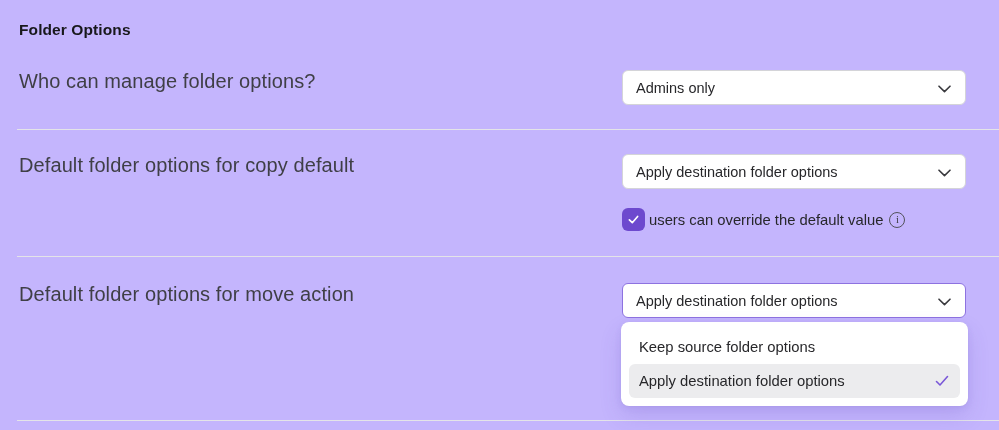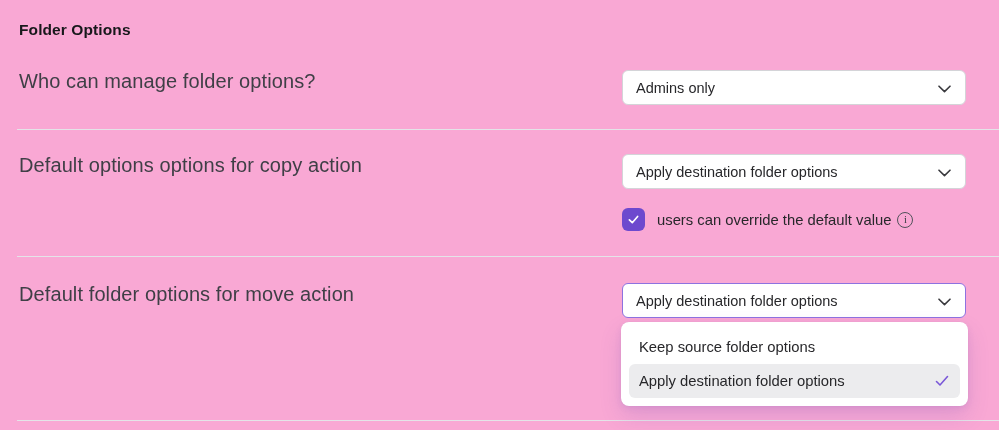--- a/index.html
+++ b/index.html
@@ -1,20 +1,20 @@
 <!DOCTYPE html>
 <html><head>
 <meta charset="utf-8">
 <style>
   * { margin:0; padding:0; box-sizing:border-box; }
   html,body { background:#ffffff; }
   .page {
     position:relative;
     width:999px; height:430px;
-    background:#f9a8d4;
+    background:#c4b5fd;
     font-family:"Liberation Sans","DejaVu Sans",sans-serif;
     overflow:hidden;
   }
   .title {
     position:absolute; left:19px; top:21px;
     font-size:15.5px; font-weight:bold; color:#18181b;
     letter-spacing:0.1px;
   }
   .row-label {
     position:absolute; left:19px;
@@ -48,21 +48,21 @@
     position:absolute; left:622px; top:208px; height:23px;
     display:flex; align-items:center;
   }
   .checkbox {
     width:23px; height:23px; border-radius:6px;
     background:#6d49ce;
     display:inline-flex; align-items:center; justify-content:center;
     cursor:pointer; flex:none;
   }
   .cb-label {
-    margin-left:12px;
+    margin-left:4px;
     font-size:14.8px; color:#27272a; white-space:nowrap;
   }
   .info {
     margin-left:6px;
     width:16px; height:16px; flex:none;
     border:1.2px solid #52525b; border-radius:50%;
     display:inline-flex; align-items:center; justify-content:center;
     font-family:"Liberation Serif",serif;
     font-size:11px; line-height:1; color:#3f3f46;
     cursor:pointer;
@@ -96,21 +96,21 @@
     <span class="select-value">Admins only</span>
     <span class="chevron">
       <svg width="13" height="8" viewBox="0 0 13 8">
           <path d="M1 1.2 L6.5 6.6 L12 1.2" fill="none" stroke="#3a3a3e" stroke-width="1.6" stroke-linecap="round" stroke-linejoin="round"></path>
         </svg>
     </span>
   </div>
 
   <div class="divider d1"></div>
 
-  <div class="row-label lbl2">Default options options for copy action</div>
+  <div class="row-label lbl2">Default folder options for copy default</div>
   <div class="select sel2" role="combobox">
     <span class="select-value">Apply destination folder options</span>
     <span class="chevron">
       <svg width="13" height="8" viewBox="0 0 13 8">
           <path d="M1 1.2 L6.5 6.6 L12 1.2" fill="none" stroke="#3a3a3e" stroke-width="1.6" stroke-linecap="round" stroke-linejoin="round"></path>
         </svg>
     </span>
   </div>
 
   <div class="checkbox-row">

